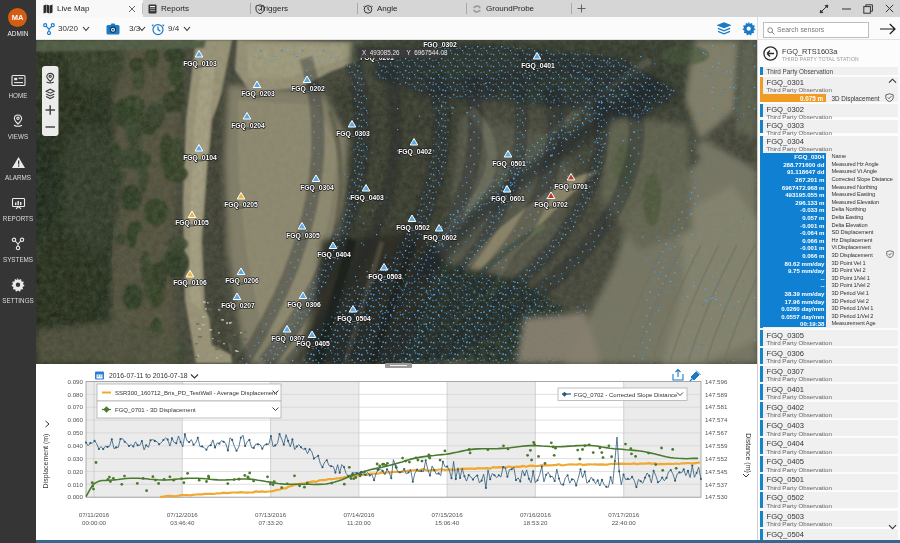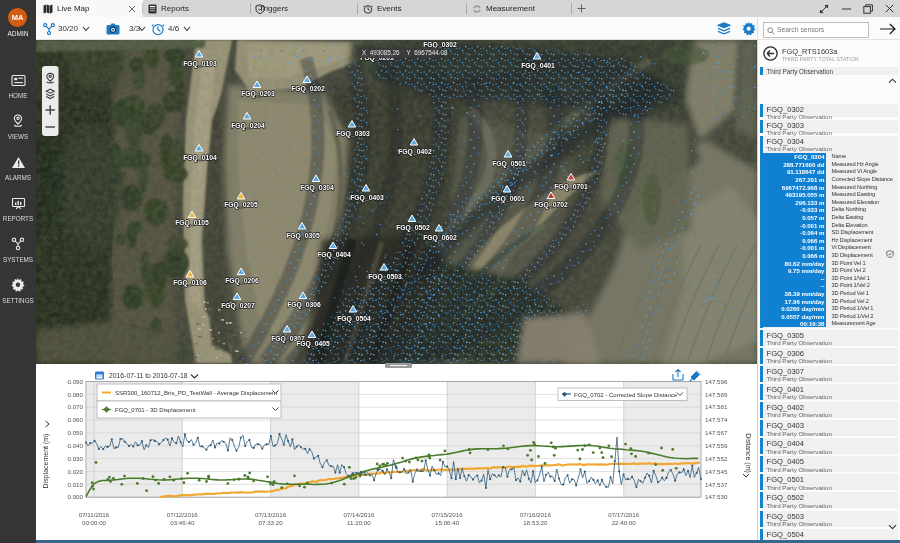--- a/index.html
+++ b/index.html
@@ -139,29 +139,29 @@
     </svg>
   <span class="tabtxt" style="left:223px;">Triggers</span>
   <div class="tabsep" style="left:320.5px;"></div>
   <svg class="abs" style="left:327px;top:3.5px;" width="10" height="10" viewBox="0 0 10 10">
       <g fill="none" stroke="#333" stroke-width="1">
         <circle cx="5" cy="5.4" r="3.8"></circle>
         <path d="M 5,3 L 5,5.4 L 6.8,6.6"></path>
         <path d="M 1.5,1.8 L 0.6,2.8 M 8.5,1.8 L 9.4,2.8"></path>
       </g>
     </svg>
-  <span class="tabtxt" style="left:341px;">Events</span>
+  <span class="tabtxt" style="left:341px;">Angle</span>
   <div class="tabsep" style="left:430px;"></div>
   <svg class="abs" style="left:436px;top:3.5px;" width="10" height="10" viewBox="0 0 10 10">
       <g stroke="#9b9b9b" stroke-width="1.7" fill="none" stroke-linecap="round">
         <path d="M 2.2,3.4 Q 4.2,1.6 6.6,2.4 Q 8,2.9 7.8,3.6"></path>
         <path d="M 7.8,6.6 Q 5.8,8.4 3.4,7.6 Q 2,7.1 2.2,6.4"></path>
       </g>
     </svg>
-  <span class="tabtxt" style="left:450px;">Measurement</span>
+  <span class="tabtxt" style="left:450px;">GroundProbe</span>
   <div class="tabsep" style="left:535px;"></div>
   <svg class="abs" style="left:541px;top:4px;" width="9" height="9" viewBox="0 0 9 9">
       <path d="M 4.5,0.5 L 4.5,8.5 M 0.5,4.5 L 8.5,4.5" stroke="#555" stroke-width="0.9"></path>
     </svg>
 
   <svg class="abs" style="left:783px;top:3.5px;" width="10" height="10" viewBox="0 0 10 10">
       <g stroke="#333" stroke-width="1" fill="#333">
         <path d="M 1.8,8.2 L 8.2,1.8" fill="none"></path>
         <path d="M 1.2,8.8 L 1.6,6.2 L 3.8,8.4 Z"></path>
         <path d="M 8.8,1.2 L 8.4,3.8 L 6.2,1.6 Z"></path>
@@ -205,21 +205,21 @@
   <svg class="abs" style="left:102px;top:9px;" width="8" height="6" viewBox="0 0 8 6">
       <path d="M 1,1 L 4,4.5 L 7,1" stroke="#333" stroke-width="1.1" fill="none"></path>
     </svg>
   <svg class="abs" style="left:115px;top:5px;" width="14" height="14" viewBox="0 0 14 14">
       <g fill="none" stroke="#1a7ac6" stroke-width="1.2">
         <circle cx="7" cy="7.6" r="5"></circle>
         <path d="M 7,4.6 L 7,7.6 L 9.4,9.2"></path>
         <path d="M 2.4,2.6 L 1,4 M 11.6,2.6 L 13,4"></path>
       </g>
     </svg>
-  <span class="tb-num" style="left:132px;">4/6</span>
+  <span class="tb-num" style="left:132px;">9/4</span>
   <svg class="abs" style="left:147px;top:9px;" width="8" height="6" viewBox="0 0 8 6">
       <path d="M 1,1 L 4,4.5 L 7,1" stroke="#333" stroke-width="1.1" fill="none"></path>
     </svg>
 
   <svg class="abs" style="left:680px;top:5px;" width="16" height="13" viewBox="0 0 16 13">
       <g stroke="#1a7ac6" stroke-width="1.2" fill="#1a7ac6">
         <path d="M 2,3.2 L 8,0.8 L 14,3.2 L 8,5.6 Z"></path>
         <path d="M 2,6.4 L 8,8.8 L 14,6.4" fill="none"></path>
         <path d="M 2,9.4 L 8,11.8 L 14,9.4" fill="none"></path>
       </g>
@@ -1170,20 +1170,34 @@
       <path d="M 4,7.5 L 11,7.5 M 4,7.5 L 7,4.5 M 4,7.5 L 7,10.5" stroke="#2b2b2b" stroke-width="1.3" fill="none"></path>
     </svg>
   <div class="abs" style="left:24px;top:6.5px;font-size:7.4px;color:#333;">FGQ_RTS1603a</div>
   <div class="abs" style="left:24px;top:16px;font-size:5px;color:#999;letter-spacing:0.2px;">THIRD PARTY TOTAL STATION</div>
 
   <div class="row" style="top:26.5px;height:8.5px;">
       <div class="rbar"></div>
     <div class="abs" style="left:7px;top:1px;font-size:6.3px;color:#444;">Third Party Observation</div>
     </div>
 
+  <div class="row" style="top:36.5px;height:25px;">
+      <div class="rbar" style="background:#ef9b24;"></div>
+    <div class="rtitle">FGQ_0301</div>
+      <div class="rsub">Third Party Observation</div>
+    <div class="abs" style="left:2.5px;top:17px;width:63.5px;height:8px;background:#ef9b24;"></div>
+    <div class="abs" style="left:2.5px;top:18px;width:61px;text-align:right;font-size:6.3px;font-weight:bold;color:#fff;">0.075 m</div>
+    <div class="abs" style="left:72px;top:18.2px;font-size:6.3px;color:#333;">3D Displacement</div>
+    <svg class="abs" style="left:125px;top:16.5px;" width="9" height="9" viewBox="0 0 9 9">
+        <g fill="none" stroke="#555" stroke-width="0.9">
+          <path d="M 4.5,0.8 L 8.2,1.9 L 8.2,4.5 C 8.2,6.6 6.6,7.9 4.5,8.5 C 2.4,7.9 0.8,6.6 0.8,4.5 L 0.8,1.9 Z"></path>
+          <path d="M 2.8,4.4 L 4.1,5.7 L 6.4,3.2"></path>
+        </g>
+      </svg>
+  </div>
   <svg class="abs" style="left:130px;top:38px;" width="9" height="6" viewBox="0 0 9 6">
       <path d="M 1,4.7 L 4.5,1.2 L 8,4.7" stroke="#333" stroke-width="1.1" fill="none"></path>
     </svg>
 
   <div class="row" style="top:63.5px;height:13.5px;">
       <div class="rbar"></div>
     <div class="rtitle">FGQ_0302</div>
       <div class="rsub">Third Party Observation</div>
     </div>
   <div class="row" style="top:79.5px;height:13.5px;">

